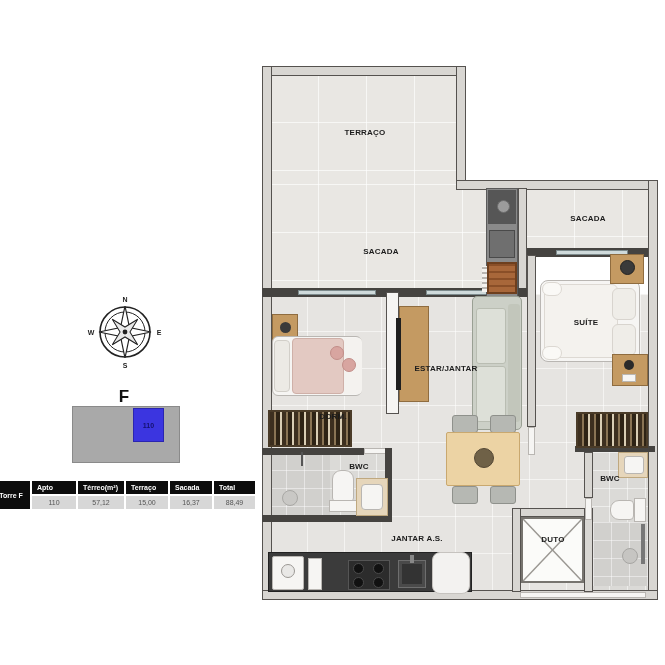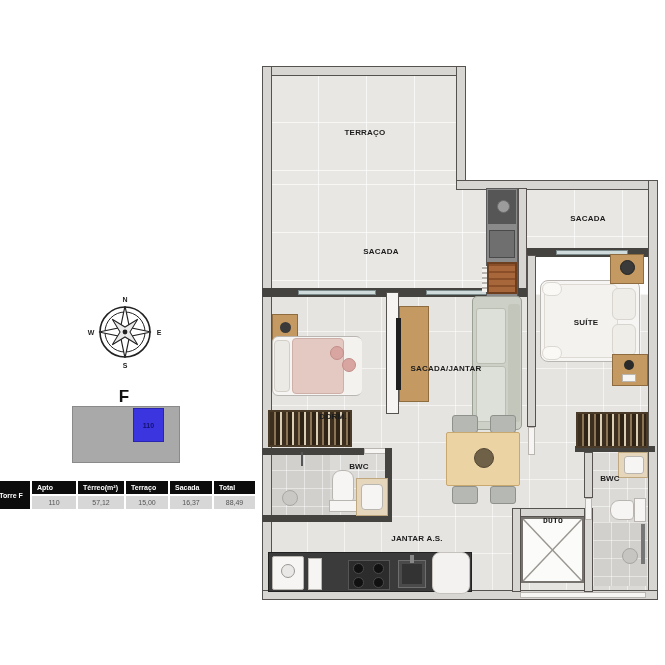--- a/index.html
+++ b/index.html
@@ -170,26 +170,26 @@
   <div class="white-obj" style="left:624px;top:456px;width:20px;height:18px;border-radius:3px;"></div>
   <div class="white-obj" style="left:610px;top:500px;width:24px;height:20px;border-radius:9px 4px 4px 9px;"></div>
   <div class="white-obj" style="left:634px;top:498px;width:12px;height:24px;"></div>
   <div class="circ" style="left:622px;top:548px;width:16px;height:16px;background:#c6c5c2;border:1px solid #a7a6a3;"></div>
   <div class="abs" style="left:641px;top:524px;width:4px;height:40px;background:#777;"></div>
 
   <div class="rlabel" style="left:365px;top:132px;">TERRAÇO</div>
   <div class="rlabel" style="left:381px;top:251px;">SACADA</div>
   <div class="rlabel" style="left:588px;top:218px;">SACADA</div>
   <div class="rlabel" style="left:333px;top:416px;">DORM.</div>
-  <div class="rlabel" style="left:446px;top:368px;">SACADA/JANTAR</div>
+  <div class="rlabel" style="left:446px;top:368px;">ESTAR/JANTAR</div>
   <div class="rlabel" style="left:586px;top:322px;">SUÍTE</div>
   <div class="rlabel" style="left:359px;top:466px;">BWC</div>
   <div class="rlabel" style="left:610px;top:478px;">BWC</div>
   <div class="rlabel" style="left:417px;top:538px;">JANTAR A.S.</div>
-  <div class="rlabel" style="left:553px;top:520px;font-family:Liberation Mono, monospace;">DUTO</div>
+  <div class="rlabel" style="left:553px;top:539px;">DUTO</div>
 
   <div class="abs" style="left:96px;top:303px;width:58px;height:58px;">
     <svg width="58" height="58" viewBox="0 0 58 58">
       <circle cx="29" cy="29" r="25" fill="none" stroke="#222" stroke-width="1.6"></circle>
       <circle cx="29" cy="29" r="20" fill="none" stroke="#222" stroke-width="1"></circle>
       <polygon points="29,3 33.5,24.5 55,29 33.5,33.5 29,55 24.5,33.5 3,29 24.5,24.5" fill="#fff" stroke="#222" stroke-width="1.2"></polygon>
       <polygon points="29,11 32.5,25.5 47,29 32.5,32.5 29,47 25.5,32.5 11,29 25.5,25.5" transform="rotate(45 29 29)" fill="#e9e9e9" stroke="#222" stroke-width="1"></polygon>
       <circle cx="29" cy="29" r="2.4" fill="#222"></circle>
     </svg>
     <span class="compass-letter" style="left:29px;top:-4px;">N</span>

